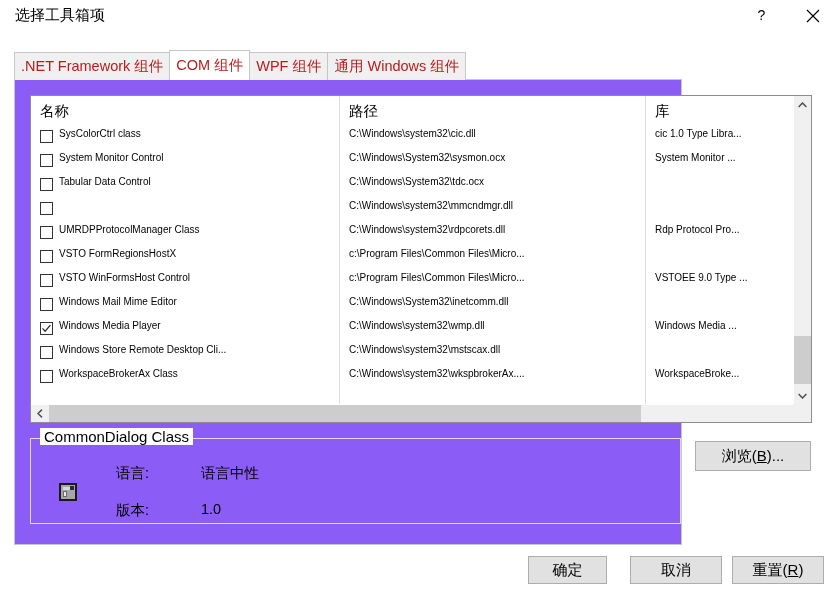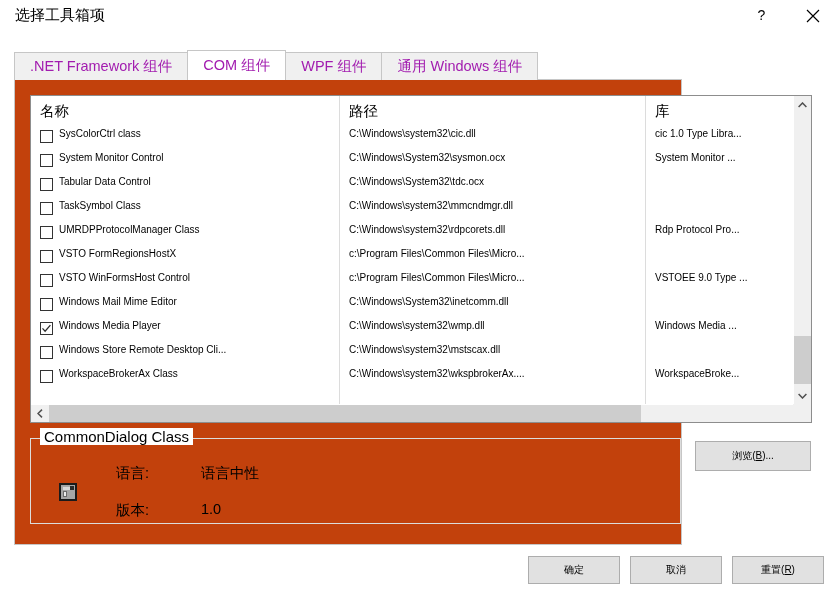--- a/index.html
+++ b/index.html
@@ -51,23 +51,23 @@
     position: absolute;
     left: 14px; top: 50px;
     height: 30px;
     display: flex;
     align-items: flex-end;
     z-index: 3;
   }
   .tab {
     height: 28px;
     line-height: 27px;
-    padding: 0 15px;
+    padding: 0 6px;
     font-size: 14.5px;
-    color: #a21caf;
+    color: #b91c1c;
     background: #f0f0f0;
     border: 1px solid #c6c6c6;
     border-bottom: none;
     margin-right: -1px;
     white-space: nowrap;
     box-sizing: border-box;
     cursor: default;
     position: relative;
   }
   .tab.selected {
@@ -76,21 +76,21 @@
     height: 30px;
     line-height: 29px;
     z-index: 4;
   }
 
   
   .tabpage {
     position: absolute;
     left: 14px; top: 79px;
     width: 668px; height: 466px;
-    background: #c2410c;
+    background: #8b5cf6;
     border: 1px solid #c6c6c6;
     box-sizing: border-box;
   }
 
   
   .listview {
     position: absolute;
     left: 15px; top: 15px;
     width: 782px; height: 328px;
     background: #ffffff;
@@ -278,33 +278,33 @@
   }
   .r1 { top: 25px; }
   .r2 { top: 62px; }
 
   
   .btn {
     position: absolute;
     background: #e1e1e1;
     border: 1px solid #adadad;
     box-sizing: border-box;
-    font-size: 10px;
+    font-size: 15px;
     font-family: "Liberation Sans", "DejaVu Sans", sans-serif;
     color: #000000;
     text-align: center;
     cursor: default;
     padding: 0;
     white-space: nowrap;
   }
   .btn-browse {
     left: 680px; top: 361px;
     width: 116px; height: 30px;
   }
-  .btn-ok     { left: 528px; top: 556px; width: 92px; height: 28px; }
+  .btn-ok     { left: 528px; top: 556px; width: 79px; height: 28px; }
   .btn-cancel { left: 630px; top: 556px; width: 92px; height: 28px; }
   .btn-reset  { left: 732px; top: 556px; width: 92px; height: 28px; }
   .ul { text-decoration: underline; }
 </style>
 </head>
 <body>
 
 <div class="titlebar">
   <div class="titlebar-text">选择工具箱项</div>
 
@@ -354,21 +354,20 @@
             <div class="cell lib">System Monitor ...</div>
           </div>
           <div class="row" style="top: 78px;">
             <div class="cb"></div>
             <div class="cell name">Tabular Data Control</div>
             <div class="cell path">C:\Windows\System32\tdc.ocx</div>
             <div class="cell lib"></div>
           </div>
           <div class="row" style="top: 102px;">
             <div class="cb"></div>
-            <div class="cell name">TaskSymbol Class</div>
             <div class="cell path">C:\Windows\system32\mmcndmgr.dll</div>
           </div>
           <div class="row" style="top: 126px;">
             <div class="cb"></div>
             <div class="cell name">UMRDPProtocolManager  Class</div>
             <div class="cell path">C:\Windows\system32\rdpcorets.dll</div>
             <div class="cell lib">Rdp Protocol Pro...</div>
           </div>
           <div class="row" style="top: 150px;">
             <div class="cb"></div>

